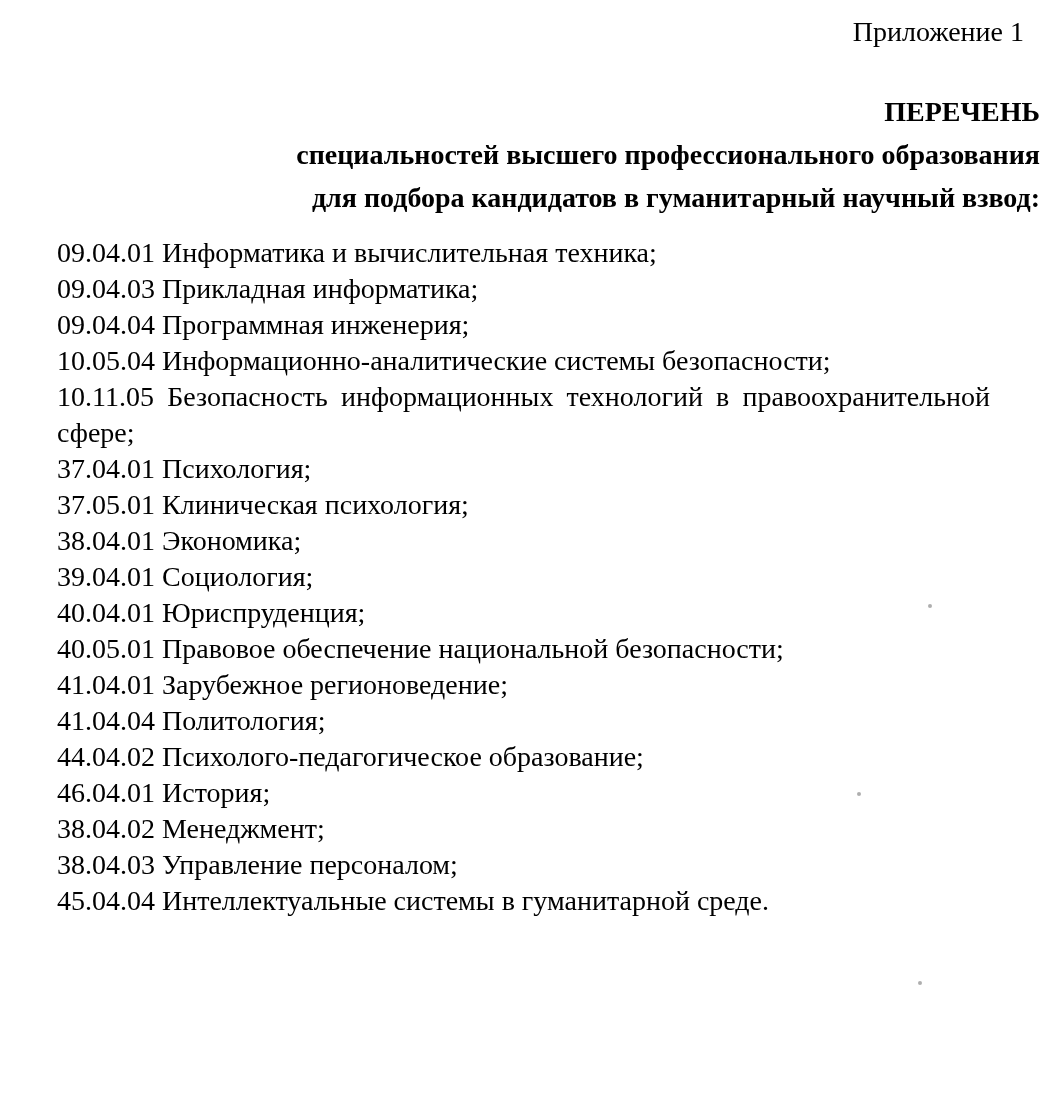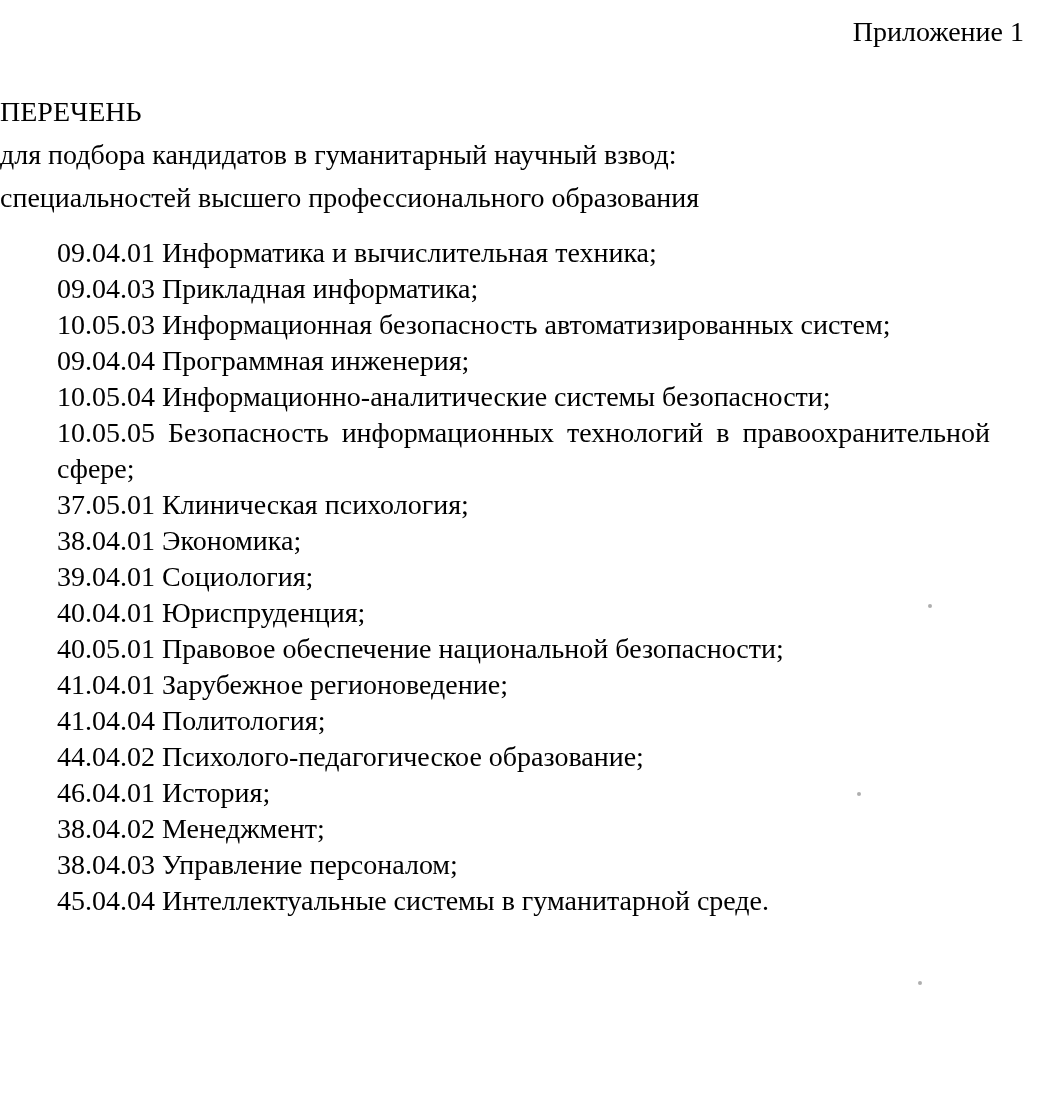--- a/index.html
+++ b/index.html
@@ -15,22 +15,22 @@
     font-family: "Liberation Serif", serif;
     font-size: 28px;
     overflow: hidden;
   }
   .annex {
     text-align: right;
     padding: 16px 16px 0 16px;
     line-height: 32px;
   }
   .heading {
-    text-align: left;
-    font-weight: normal;
+    text-align: right;
+    font-weight: bold;
     margin-top: 42px;
     line-height: 43px;
   }
   .heading div { white-space: nowrap; }
   ol.list {
     list-style: none;
     margin: 16px 0 0 0;
     padding: 0 50px 0 57px;
   }
   ol.list li {
@@ -46,38 +46,38 @@
     opacity: 0.8;
   }
 </style>
 </head>
 <body>
 
 <div class="annex">Приложение 1</div>
 
 <div class="heading">
   <div>ПЕРЕЧЕНЬ</div>
+  <div>специальностей высшего профессионального образования</div>
   <div>для подбора кандидатов в гуманитарный научный взвод:</div>
-  <div>специальностей высшего профессионального образования</div>
 </div>
 
 <ol class="list" id="specialty-list">
   <li><span class="code">09.04.01</span> <span class="name">Информатика и вычислительная техника;</span></li>
 
 
   <li><span class="code">09.04.03</span> <span class="name">Прикладная информатика;</span></li>
 
-  <li><span class="code">10.05.03</span> <span class="name">Информационная безопасность автоматизированных систем;</span></li>
 
   <li><span class="code">09.04.04</span> <span class="name">Программная инженерия;</span></li>
 
   <li><span class="code">10.05.04</span> <span class="name">Информационно-аналитические системы безопасности;</span></li>
 
-  <li><span class="code">10.05.05</span> <span class="name">Безопасность информационных технологий в правоохранительной сфере;</span></li>
+  <li><span class="code">10.11.05</span> <span class="name">Безопасность информационных технологий в правоохранительной сфере;</span></li>
 
+  <li><span class="code">37.04.01</span> <span class="name">Психология;</span></li>
 
   <li><span class="code">37.05.01</span> <span class="name">Клиническая психология;</span></li>
 
 
   <li><span class="code">38.04.01</span> <span class="name">Экономика;</span></li>
 
   <li><span class="code">39.04.01</span> <span class="name">Социология;</span></li>
 
   <li><span class="code">40.04.01</span> <span class="name">Юриспруденция;</span></li>
 

